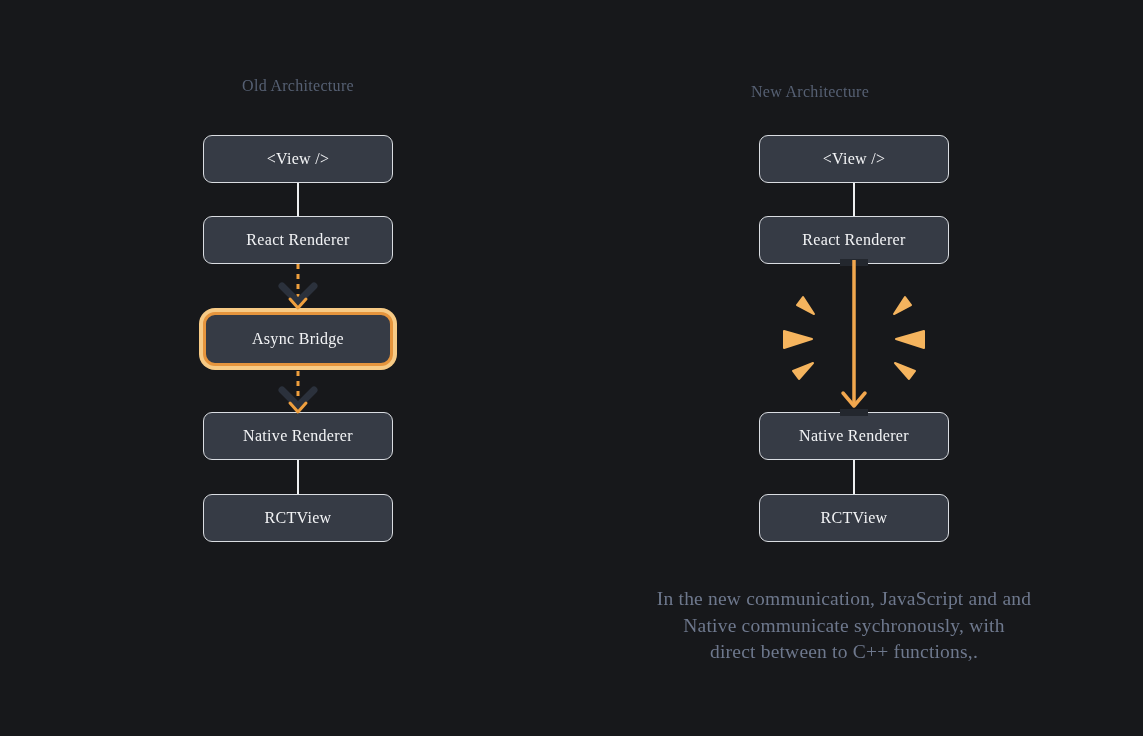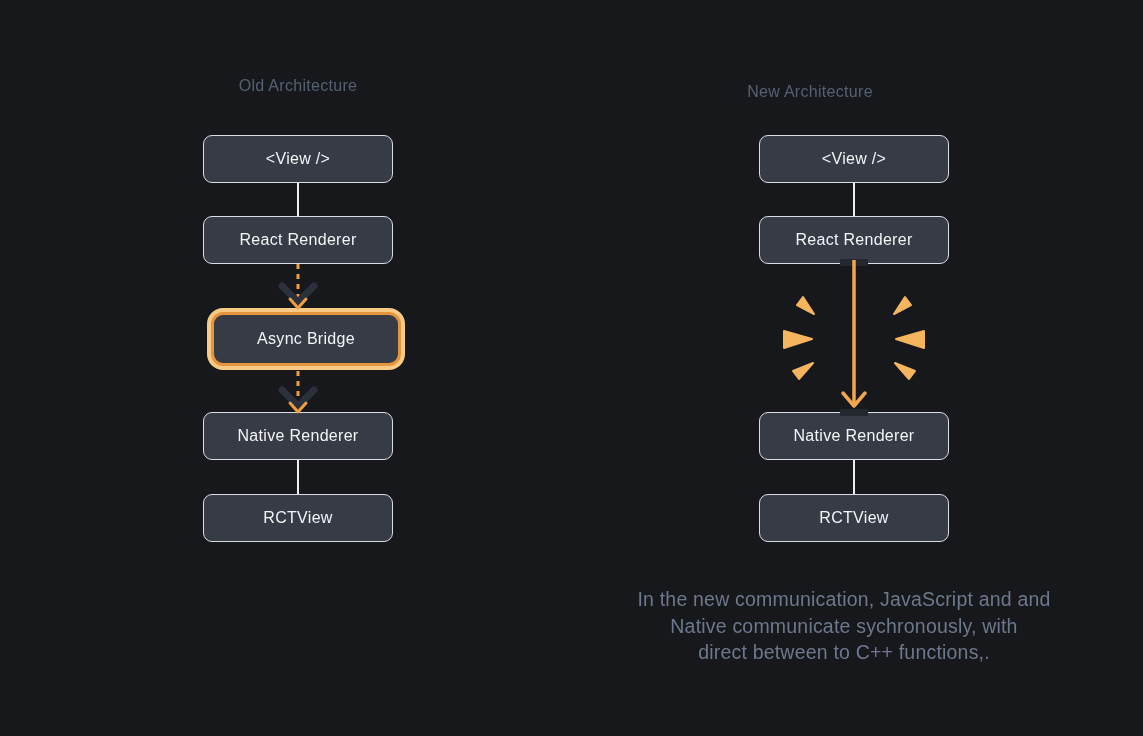--- a/index.html
+++ b/index.html
@@ -5,21 +5,21 @@
   :root{
     --background:#17181b; --box-fill:#363b45; --box-border:#dadde2; --box-text:#f3f4f6;
     --title-color:#566073; --caption-color:#6e788d; --connector-light:#edeff1;
     --arrow-orange:#f2a74e; --dash-orange:#ef9f3e; --burst-orange:#f5b45e;
     --highlight-ring-inner:#e6953d; --highlight-ring-outer:#f7ca85;
     --arrow-shadow-dark:#2b313c; --notch-dark:#23272e;
   }
   html,body{margin:0;padding:0;background:var(--background);}
   .canvas{
     position:relative; width:1143px; height:736px; background:var(--background);
-    font-family:Liberation Sans, sans-serif; overflow:hidden;
+    font-family:Liberation Serif, serif; overflow:hidden;
   }
   .col-title{
     position:absolute; width:190px; text-align:center; font-size:16px;
     letter-spacing:.3px; color:var(--title-color);
   }
   .box{
     position:absolute; width:190px; height:48px; box-sizing:border-box;
     background:var(--box-fill); border:1.5px solid var(--box-border); border-radius:9px;
     display:flex; align-items:center; justify-content:center;
     color:var(--box-text); font-size:16px; letter-spacing:.3px; z-index:2;
@@ -48,21 +48,21 @@
 <div class="canvas">
 
   <div class="col-title" style="left:203px; top:77px;">Old Architecture</div>
 
   <div class="box" style="left:203px; top:135px;">
     <span>&lt;View /&gt;</span>
   </div>
   <div class="box" style="left:203px; top:216px;">
     <span>React Renderer</span>
   </div>
-  <div class="box highlight" style="left:203px; top:312px;margin-left:8px;">
+  <div class="box highlight" style="left:203px; top:312px;">
     <span>Async Bridge</span>
   </div>
   <div class="box" style="left:203px; top:412px;">
     <span>Native Renderer</span>
   </div>
   <div class="box" style="left:203px; top:494px;">
     <span>RCTView</span>
   </div>
 
 

